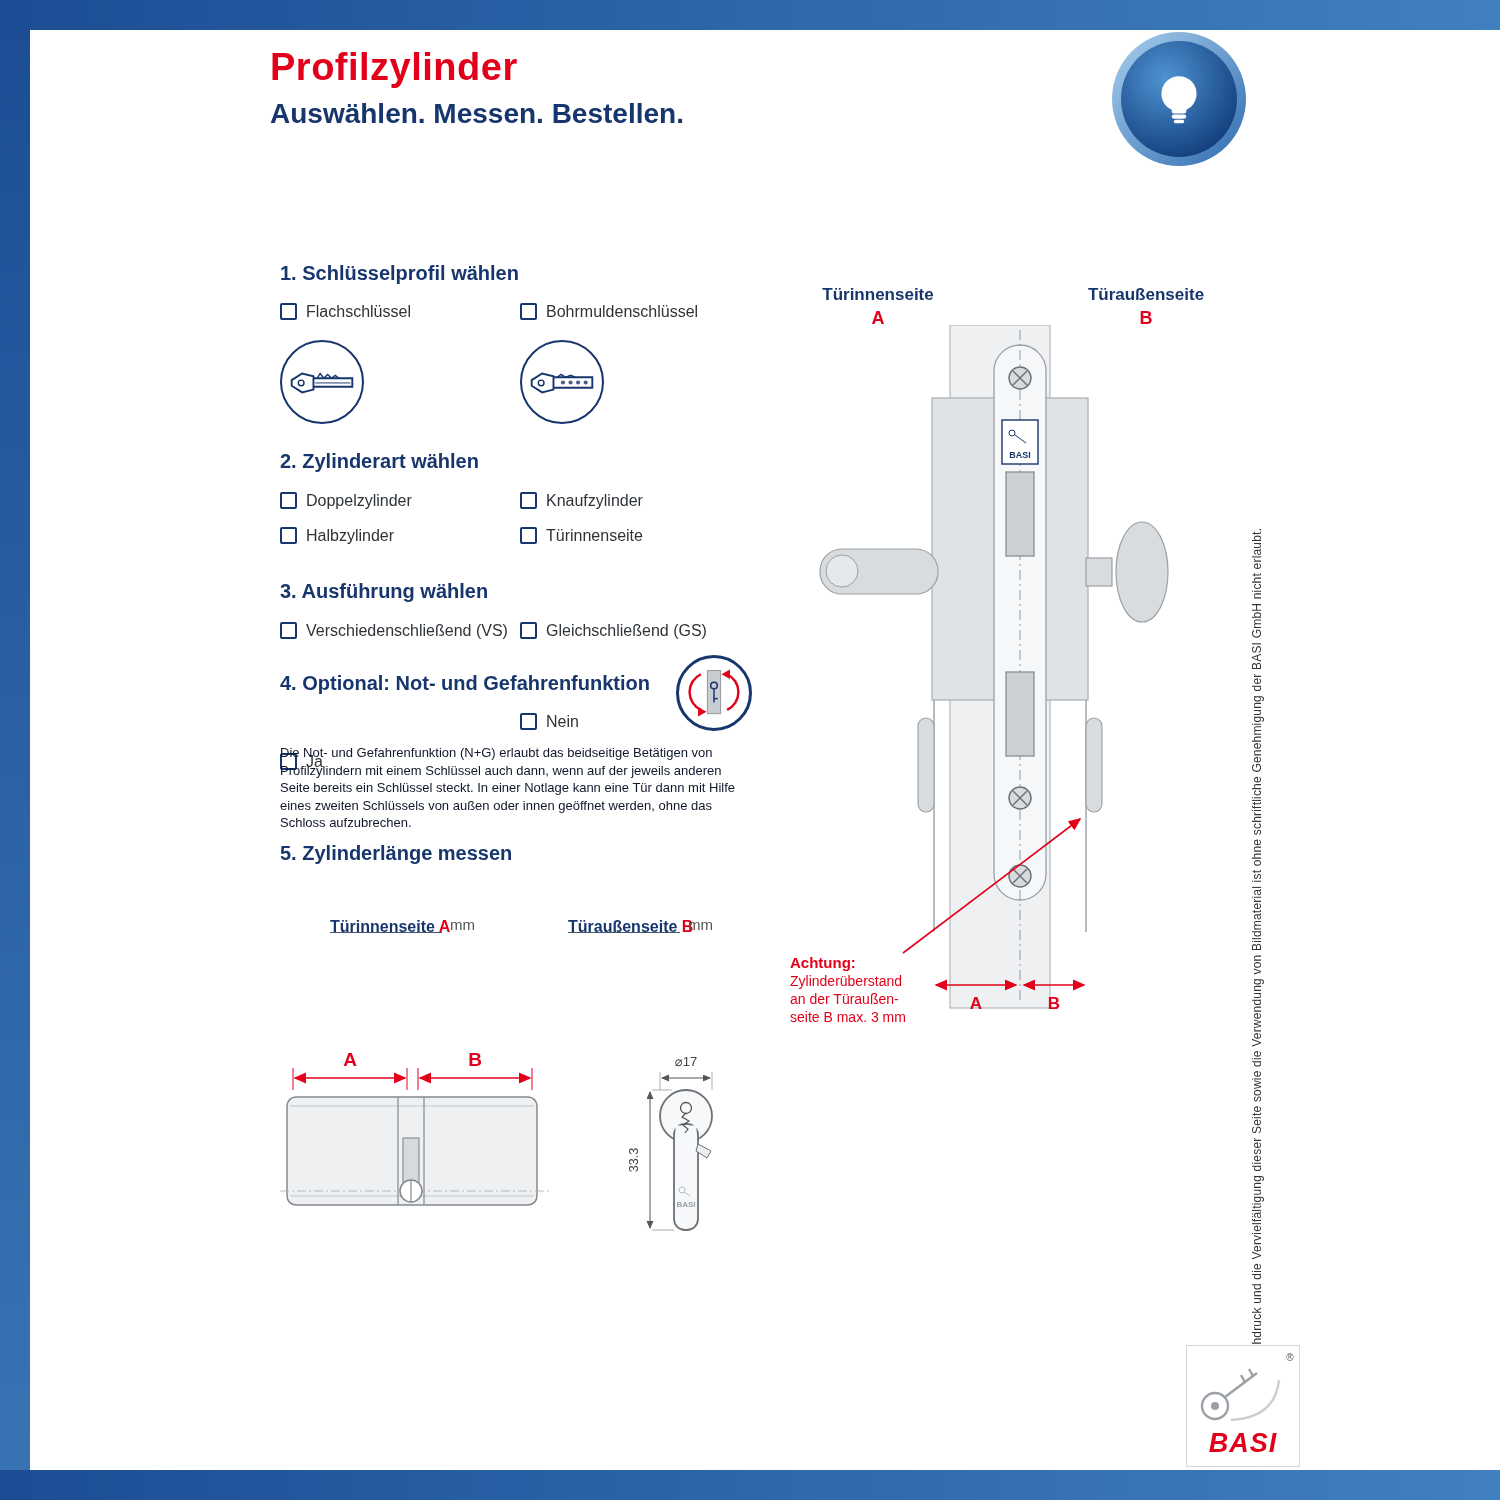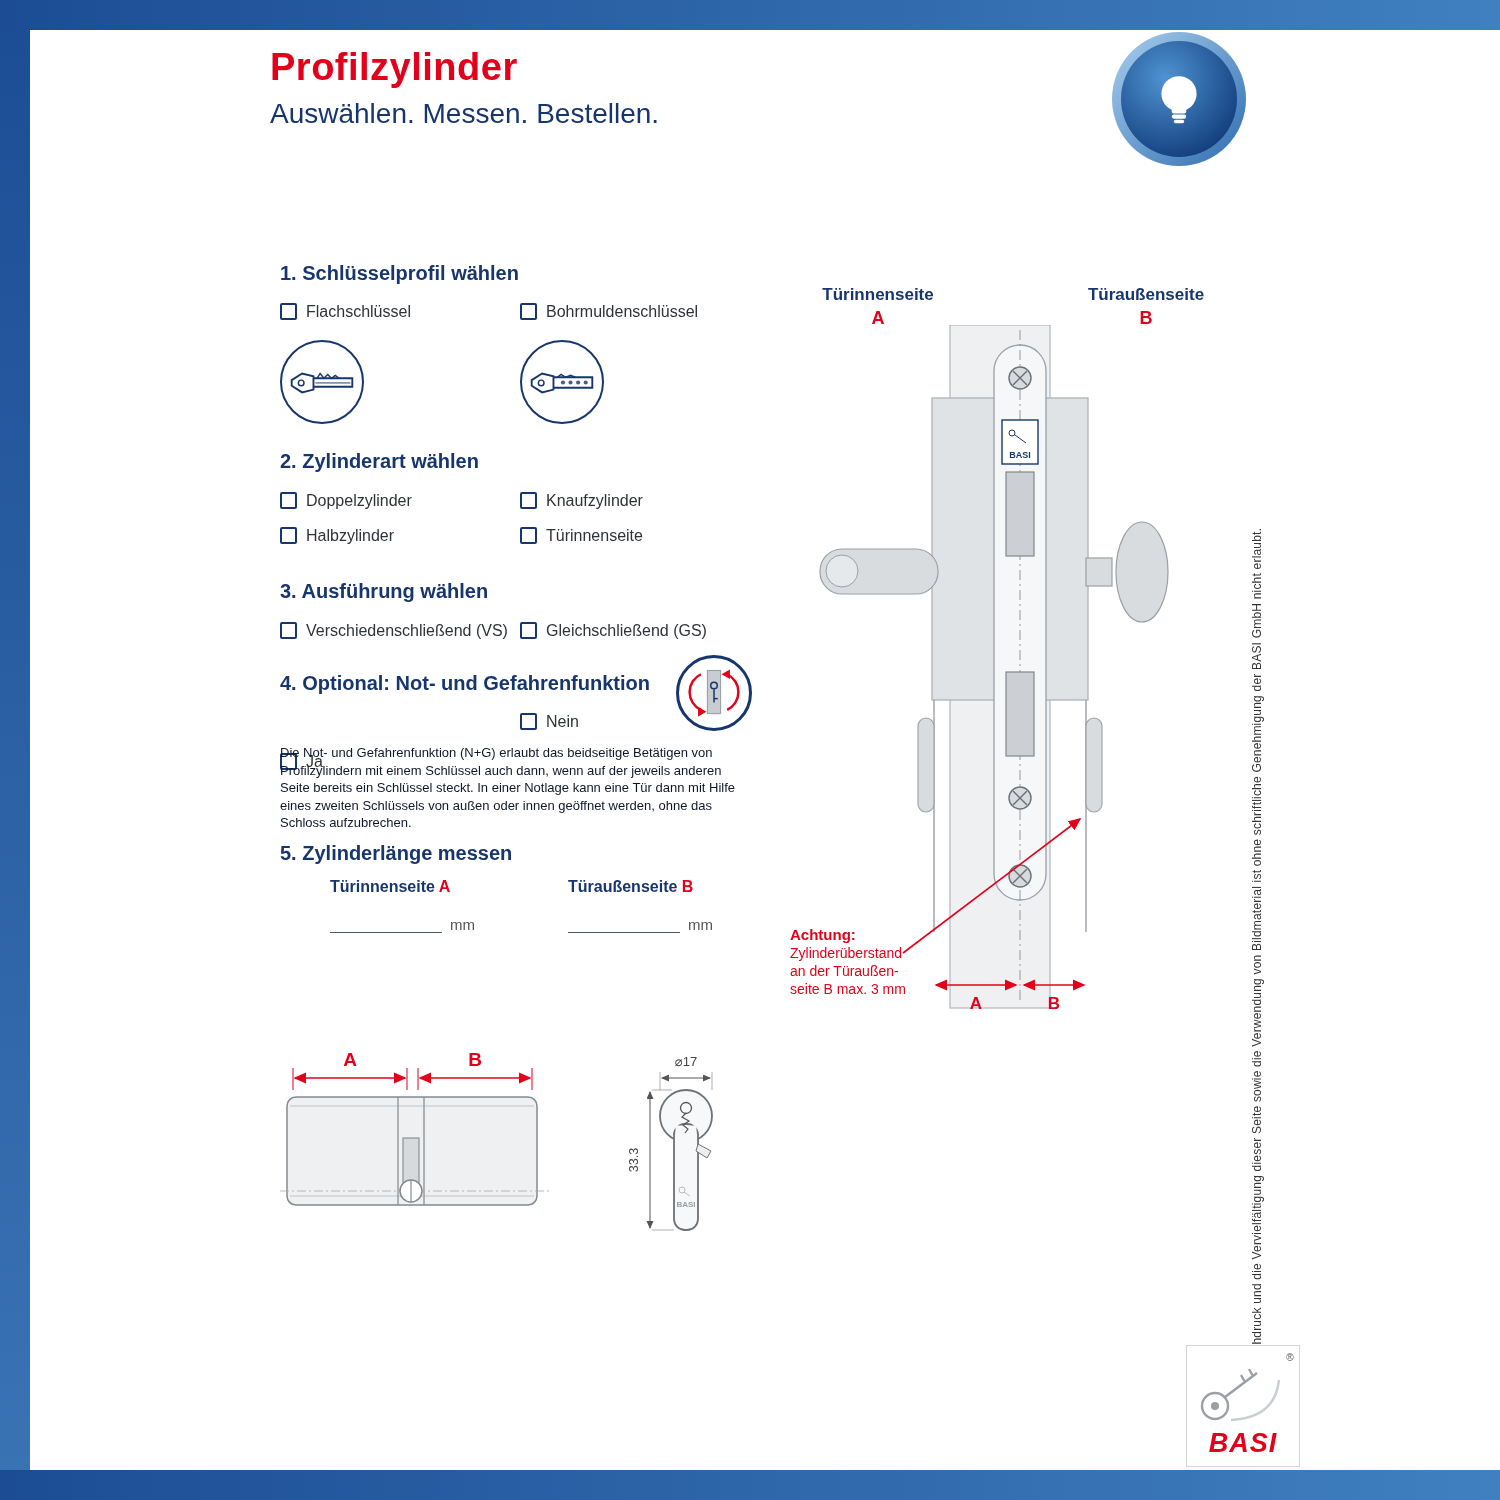--- a/index.html
+++ b/index.html
@@ -7,43 +7,43 @@
     width:1500px;height:1500px;position:relative;background:#ffffff;
     font-family:"Liberation Sans", sans-serif;overflow:hidden;color:#2e3338;
   }
   .abs{position:absolute;}
   
   .frame-top{left:0;top:0;width:1500px;height:30px;background:linear-gradient(90deg,#1c4d94,#4080c0);}
   .frame-left{left:0;top:0;width:30px;height:1500px;background:linear-gradient(180deg,#1c4d94,#3a74b5);}
   .frame-bottom{left:0;bottom:0;width:1500px;height:30px;background:linear-gradient(90deg,#1c4d94,#4080c0);}
   
   .title{left:270px;top:46px;font-size:38px;font-weight:bold;color:#e2001a;letter-spacing:.5px;text-align:right;}
-  .subtitle{left:270px;top:98px;font-size:28px;font-weight:normal;color:#17366d;}
+  .subtitle{left:270px;top:98px;font-size:28px;font-weight:bold;color:#17366d;}
   .bulb-outer{left:1112px;top:32px;width:134px;height:134px;border-radius:50%;
     background:linear-gradient(135deg,#a9cfee,#2f6cb0);}
   .bulb-inner{position:absolute;left:9px;top:9px;width:116px;height:116px;border-radius:50%;
     background:radial-gradient(circle at 38% 32%,#4f93d2,#123d7c 80%);display:flex;align-items:center;justify-content:center;}
   
   .h{font-size:20px;font-weight:bold;color:#17366d;}
   .opt{display:flex;font-size:16px;color:#2e3338;}
   .cb{width:13px;height:13px;border:2px solid #17366d;border-radius:2px;background:#fff;margin-right:9px;flex:0 0 auto;}
   .keycircle{width:80px;height:80px;border:2.5px solid #17366d;border-radius:50%;background:#fff;
     display:flex;align-items:center;justify-content:center;}
   .fncircle{width:70px;height:70px;border:3px solid #17366d;border-radius:50%;background:#fff;
     display:flex;align-items:center;justify-content:center;}
   .para{left:280px;top:744px;width:462px;font-size:13px;line-height:17.5px;color:#0f172a;}
-  .mlabel{font-size:16px;font-weight:bold;color:#17366d;}
+  .mlabel{font-size:16px;font-weight:bold;color:#17366d;margin-top:40px;}
   .mlabel .letter{color:#e2001a;}
   .mmrow{display:flex;align-items:flex-end;font-size:15px;color:#555;}
   .mmline{display:inline-block;width:112px;height:16px;border-bottom:1.5px solid #4a5568;margin-right:8px;}
   
   .dglabel{width:170px;text-align:center;font-size:17px;font-weight:bold;color:#17366d;}
   .dgletter{width:170px;text-align:center;font-size:18px;font-weight:bold;color:#e2001a;}
   .warn{left:790px;top:926px;width:160px;font-size:14px;line-height:18px;color:#e2001a;}
-  .warn .wt{font-weight:bold;font-size:15px;}
+  .warn .wt{font-weight:bold;font-size:15px;margin-top:28px;}
   
   .vtext{left:1250px;top:488px;height:900px;width:22px;writing-mode:vertical-rl;transform:rotate(180deg);
     font-size:12px;color:#333;letter-spacing:.2px;}
   
   .logobox{left:1186px;top:1345px;width:114px;height:122px;background:#fff;border:1px solid #d4d7da;box-sizing:border-box;}
 </style>
 </head>
 <body>
 
 <div class="abs frame-left"></div>

